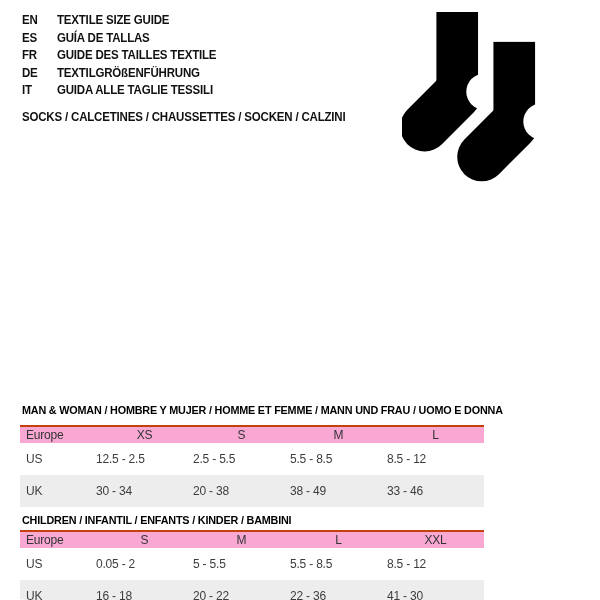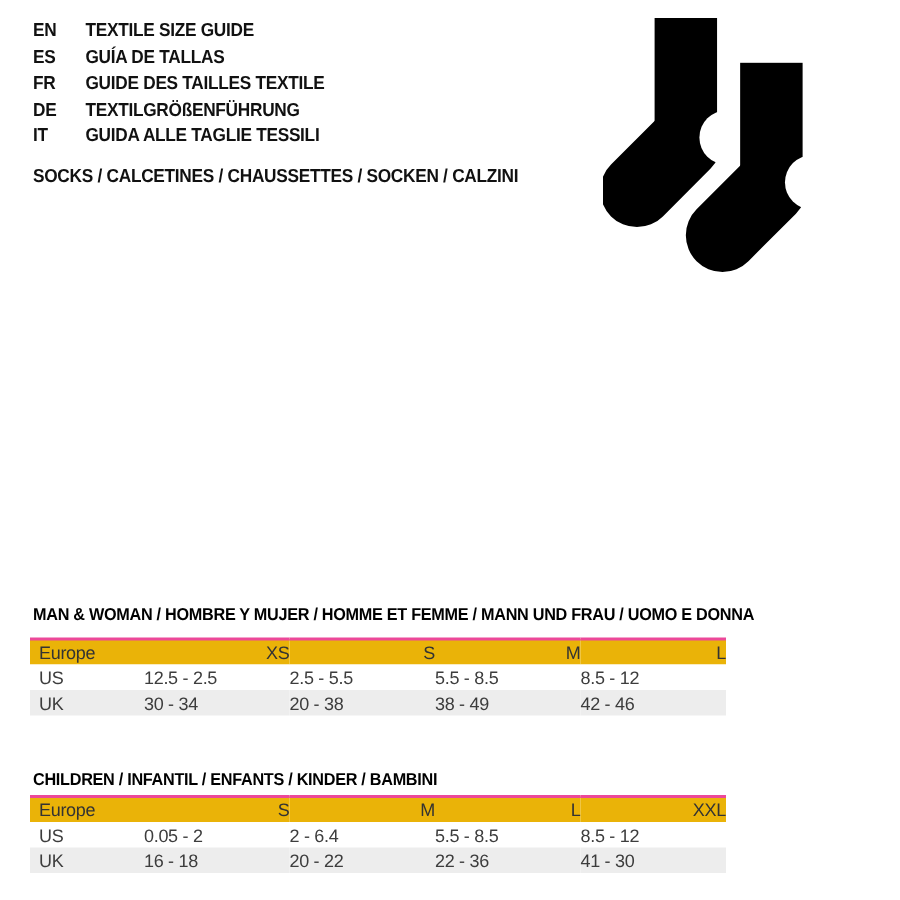--- a/index.html
+++ b/index.html
@@ -80,31 +80,31 @@
     border-collapse: collapse;
     table-layout: fixed;
     font-size: 12px;
     color: #3d3d3d;
     letter-spacing: -0.2px;
   }
   table.size-table.t1 { top: 425px; }
   table.size-table.t2 { top: 530px; }
 
   .size-table thead tr {
-    background: #eab308;
-    border-top: 2px solid #ec4899;
+    background: #f9a8d4;
+    border-top: 2px solid #c2410c;
     height: 17px;
   }
   .size-table th {
     font-weight: 400;
     color: #333333;
-    text-align: right;
+    text-align: center;
     padding: 0;
   }
-  .size-table tbody tr { height: 17px; background: #ffffff; }
+  .size-table tbody tr { height: 32px; background: #ffffff; }
   .size-table tbody tr.alt { background: #ededed; margin-top: 44px; }
   .size-table td { padding: 0; }
   .size-table .region-col {
     width: 70px;
     text-align: left;
     padding-left: 6px;
   }
 </style>
 </head>
 <body>
@@ -165,41 +165,41 @@
         <td>12.5 - 2.5</td>
         <td>2.5 - 5.5</td>
         <td>5.5 - 8.5</td>
         <td>8.5 - 12</td>
       </tr>
       <tr class="alt">
         <td class="region-col">UK</td>
         <td>30 - 34</td>
         <td>20 - 38</td>
         <td>38 - 49</td>
-        <td>42 - 46</td>
+        <td>33 - 46</td>
       </tr>
     </tbody>
   </table>
 
   <div class="tbl-title t2">CHILDREN / INFANTIL / ENFANTS / KINDER / BAMBINI</div>
   <table class="size-table t2">
     <thead>
       <tr>
         <th class="region-col">Europe</th>
         <th>S</th>
         <th>M</th>
         <th>L</th>
         <th>XXL</th>
       </tr>
     </thead>
     <tbody>
       <tr>
         <td class="region-col">US</td>
         <td>0.05 - 2</td>
-        <td>2 - 6.4</td>
+        <td>5 - 5.5</td>
         <td>5.5 - 8.5</td>
         <td>8.5 - 12</td>
       </tr>
       <tr class="alt">
         <td class="region-col">UK</td>
         <td>16 - 18</td>
         <td>20 - 22</td>
         <td>22 - 36</td>
         <td>41 - 30</td>
       </tr>

